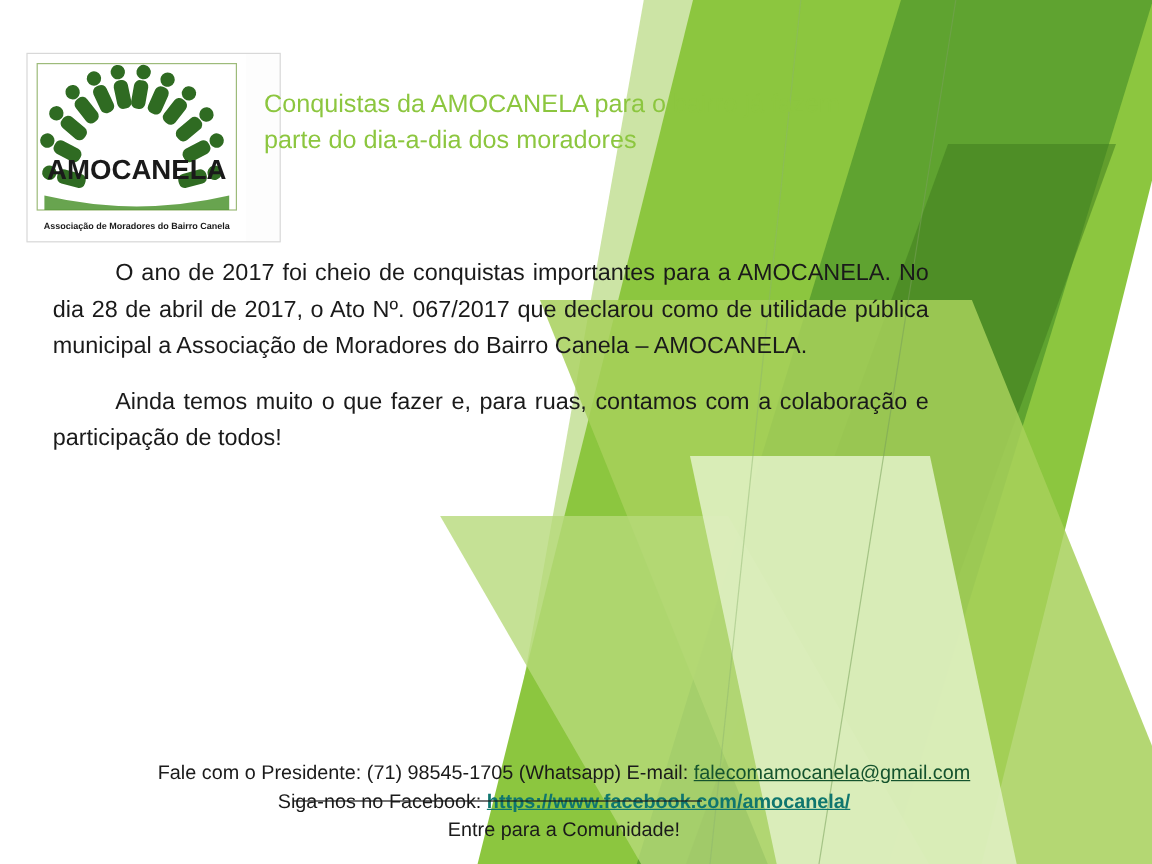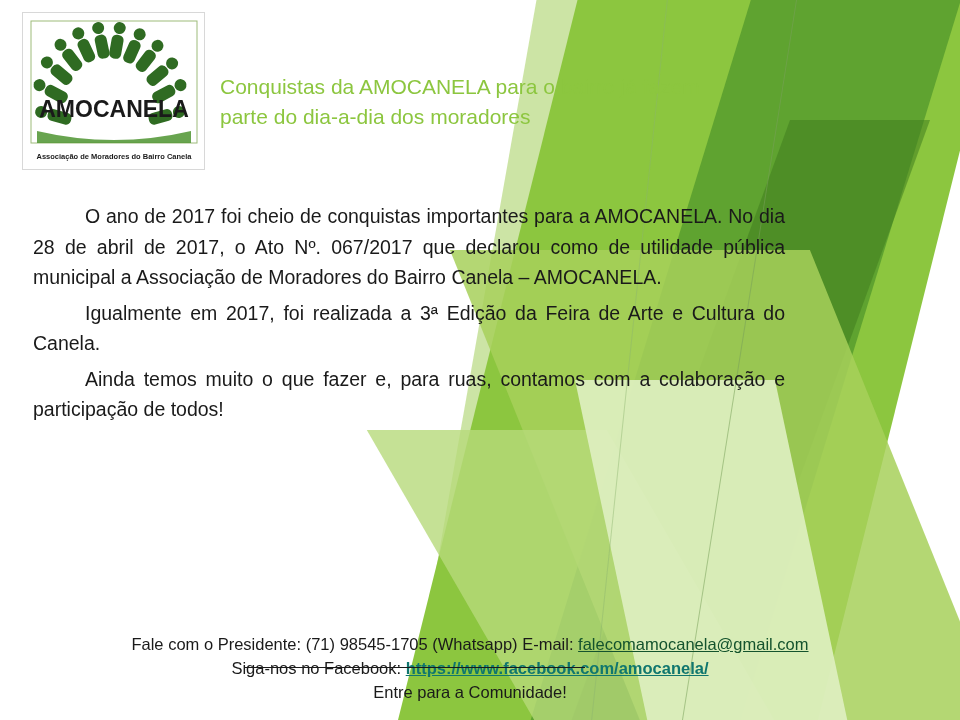--- a/index.html
+++ b/index.html
@@ -107,22 +107,22 @@
   
   .content {
     position: absolute;
     inset: 0;
   }
 
   
   .logo-box {
     position: absolute;
     left: 22px;
-    top: 12px;
-    width: 183px;
+    top: 44px;
+    width: 212px;
     height: 158px;
     background: #fdfdfd;
     border: 1px solid #d8d8d8;
     box-sizing: border-box;
     overflow: hidden;
   }
   .logo-svg { display: block; }
 
   
   .title {
@@ -142,21 +142,21 @@
     left: 28px;
     top: 196px;
     width: 762px;
     color: #1a1a1a;
     font-size: 19.5px;
     line-height: 30.5px;
     text-align: justify;
     text-justify: inter-word;
   }
   .body-text p {
-    margin: 5px;
+    margin: 16px;
     text-indent: 52px;
   }
 
   
   .footer {
     position: absolute;
     left: 30px;
     top: 632px;
     width: 880px;
     text-align: center;
@@ -262,21 +262,20 @@
       <text x="91" y="104" text-anchor="middle" font-family="Liberation Sans, sans-serif" font-size="23" font-weight="bold" fill="#1a1a1a">AMOCANELA</text>
       <path d="M14 118 Q91 136 168 118 L168 130 L14 130 Z" fill="#4e9430" opacity="0.85"></path>
       <text x="91" y="146" text-anchor="middle" font-family="Liberation Sans, sans-serif" font-size="7.5" font-weight="bold" fill="#1a1a1a">Associação de Moradores do Bairro Canela</text>
     </svg>
   </div>
 
   <div class="title">Conquistas da AMOCANELA para o bairro já fazem parte do dia-a-dia dos moradores</div>
 
   <div class="body-text">
     <p>O ano de 2017 foi cheio de conquistas importantes para a AMOCANELA. No dia 28 de abril de 2017, o Ato Nº. 067/2017 que declarou como de utilidade pública municipal a Associação de Moradores do Bairro Canela – AMOCANELA.</p>
-    <p>Igualmente em 2017, foi realizada a 3ª Edição da Feira de Arte e Cultura do Canela.</p>
     <p>Ainda temos muito o que fazer e, para ruas, contamos com a colaboração e participação de todos!</p>
   </div>
 
   <div class="footer">
     <div class="line1">
       <span>Fale com o Presidente: (71) 98545-1705 (Whatsapp) E-mail: </span><a class="mail-link" href="#">falecomamocanela@gmail.com</a>
     </div>
     <div class="line2">
       <span>Siga-nos no Facebook: </span><a class="fb-link" href="#">https://www.facebook.com/amocanela/</a>
       <span class="fb-strike"></span>

